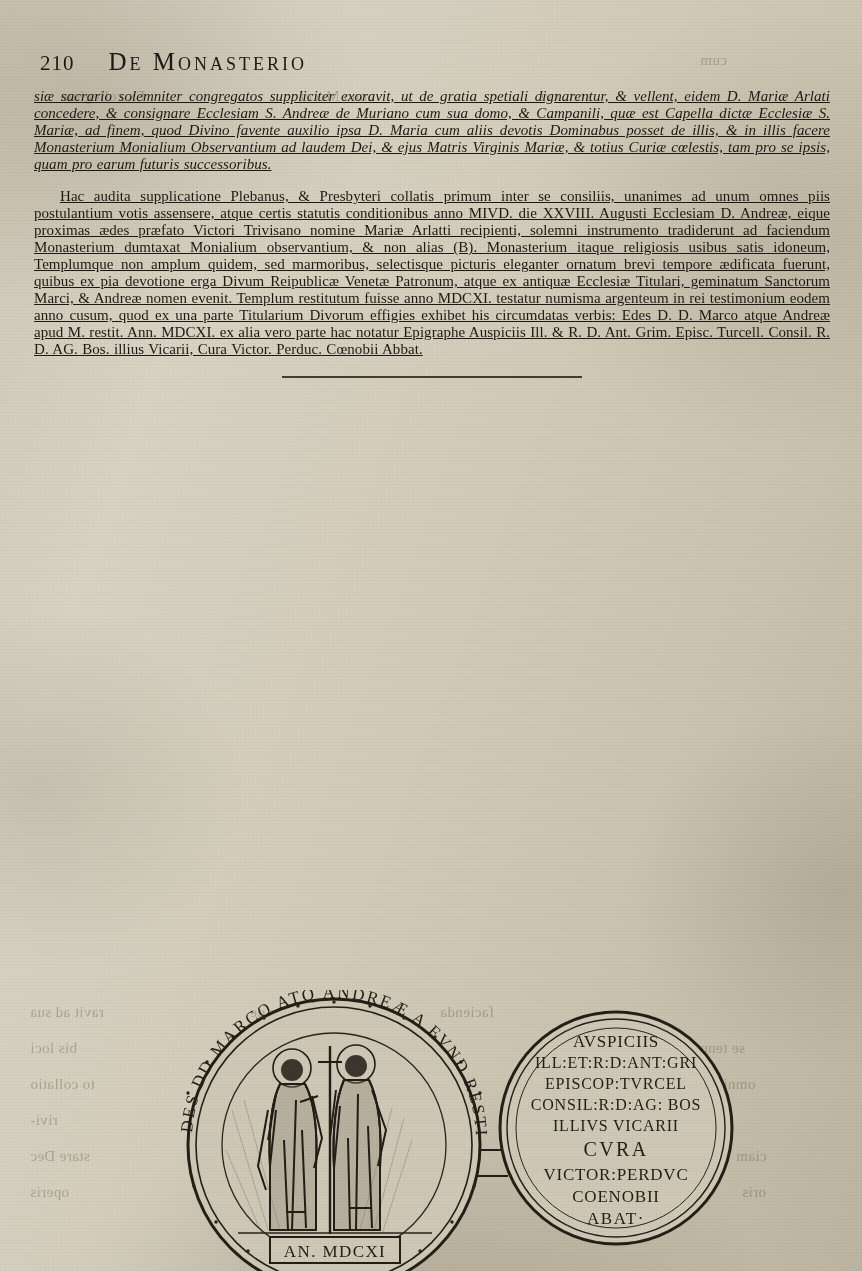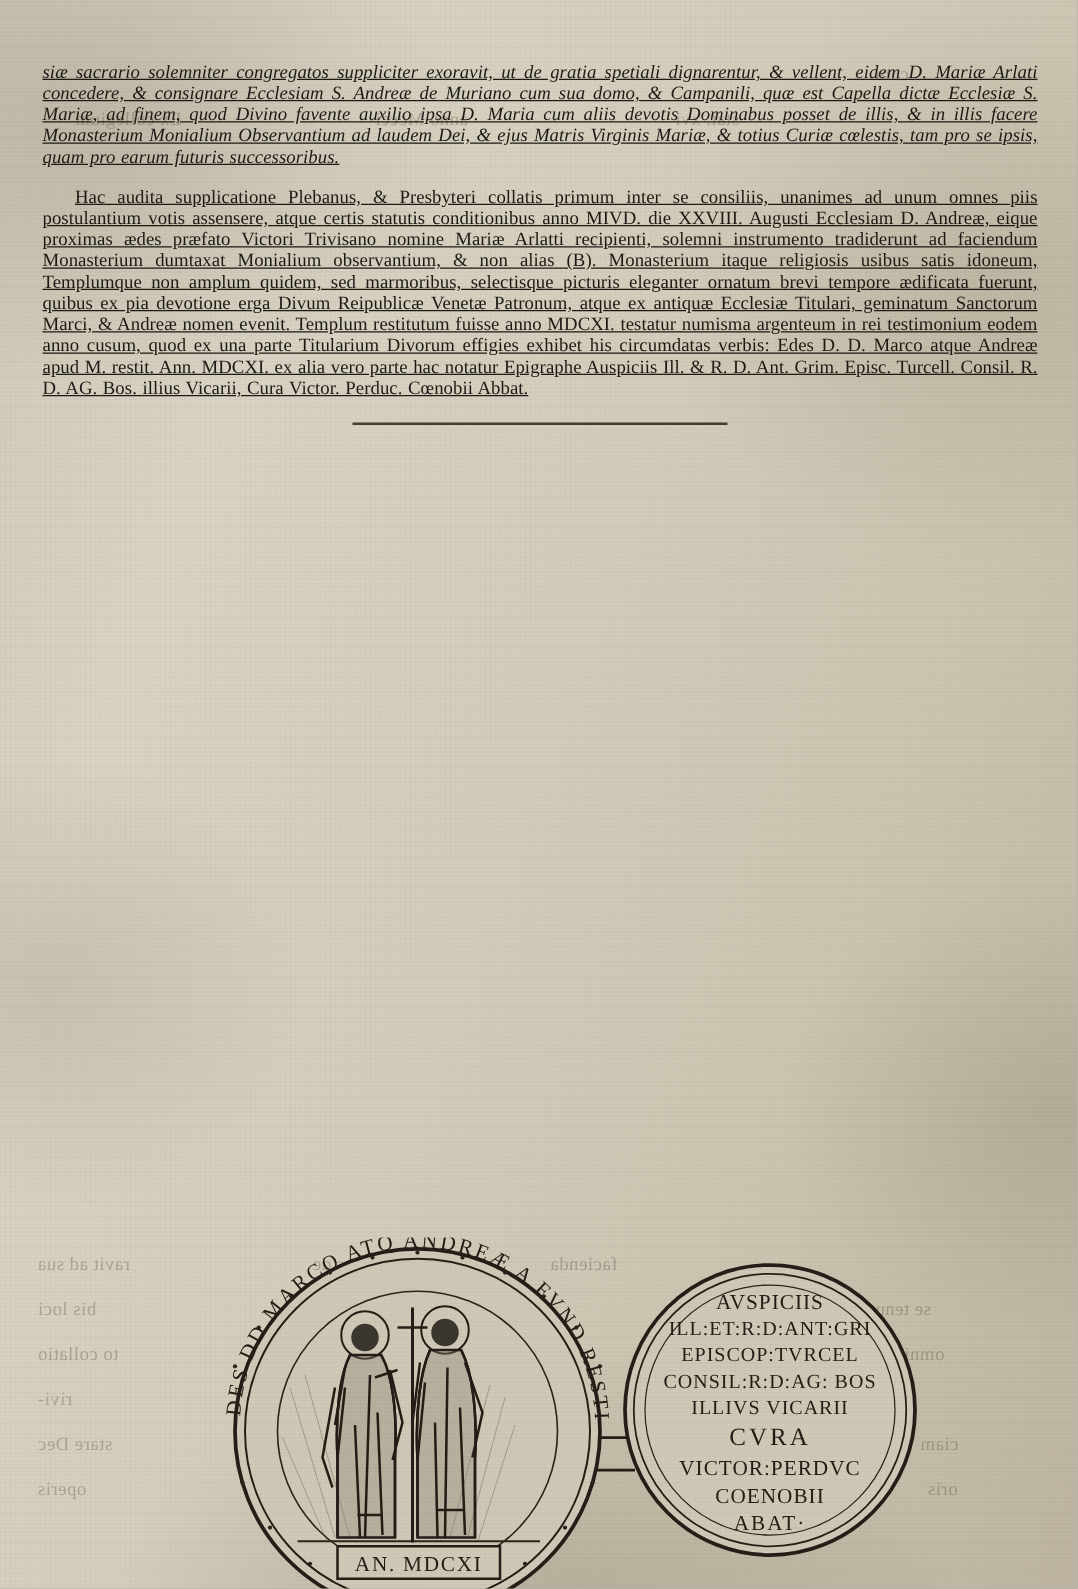--- a/index.html
+++ b/index.html
@@ -133,20 +133,24 @@
     <span class="ghost" style="left:716px; top:1076px;">omnia</span>
     <span class="ghost" style="left:30px;  top:1112px;">rivi-</span>
     <span class="ghost" style="left:30px;  top:1148px;">stare Dec</span>
     <span class="ghost" style="left:736px; top:1148px;">ciam</span>
     <span class="ghost" style="left:30px;  top:1184px;">operis</span>
     <span class="ghost" style="left:742px; top:1184px;">oris</span>
   </div>
 
   <div id="column">
 
+    <div class="header-row">
+      <span class="folio">210</span>
+      <span class="running-head">De Monasterio</span>
+    </div>
 
     <p class="para it" id="p1">siæ sacrario solemniter congregatos suppliciter exoravit, ut de gratia spetiali dignarentur, &amp; vellent, eidem D. Mariæ Arlati concedere, &amp; consignare Ecclesiam S. Andreæ de Muriano cum sua domo, &amp; Campanili, quæ est Capella dictæ Ecclesiæ S. Mariæ, ad finem, quod Divino favente auxilio ipsa D. Maria cum aliis devotis Dominabus posset de illis, &amp; in illis facere Monasterium Monialium Observantium ad laudem Dei, &amp; ejus Matris Virginis Mariæ, &amp; totius Curiæ cœlestis, tam pro se ipsis, quam pro earum futuris successoribus.</p>
 
     <p class="para indent" id="p2">Hac audita supplicatione Plebanus, &amp; Presbyteri collatis primum inter se consiliis, unanimes ad unum omnes piis postulantium votis assensere, atque certis statutis conditionibus anno MIVD. die XXVIII. Augusti Ecclesiam D. Andreæ, eique proximas ædes præfato Victori Trivisano nomine Mariæ Arlatti recipienti, solemni instrumento tradiderunt ad faciendum Monasterium dumtaxat Monialium observantium, &amp; non alias (B). Monasterium itaque religiosis usibus satis idoneum, Templumque non amplum quidem, sed marmoribus, selectisque picturis eleganter ornatum brevi tempore ædificata fuerunt, quibus ex pia devotione erga Divum Reipublicæ Venetæ Patronum, atque ex antiquæ Ecclesiæ Titulari, geminatum Sanctorum Marci, &amp; Andreæ nomen evenit. Templum restitutum fuisse anno MDCXI. testatur numisma argenteum in rei testimonium eodem anno cusum, quod ex una parte Titularium Divorum effigies exhibet his circumdatas verbis: Edes D. D. Marco atque Andreæ apud M. restit. Ann. MDCXI. ex alia vero parte hac notatur Epigraphe Auspiciis Ill. &amp; R. D. Ant. Grim. Episc. Turcell. Consil. R. D. AG. Bos. illius Vicarii, Cura Victor. Perduc. Cœnobii Abbat.</p>
 
     <div class="rule"></div>
   </div>
 
   <div id="medal-area">
     <svg class="medal-svg" width="862" height="281" viewBox="0 0 862 281" xmlns="http://www.w3.org/2000/svg">

